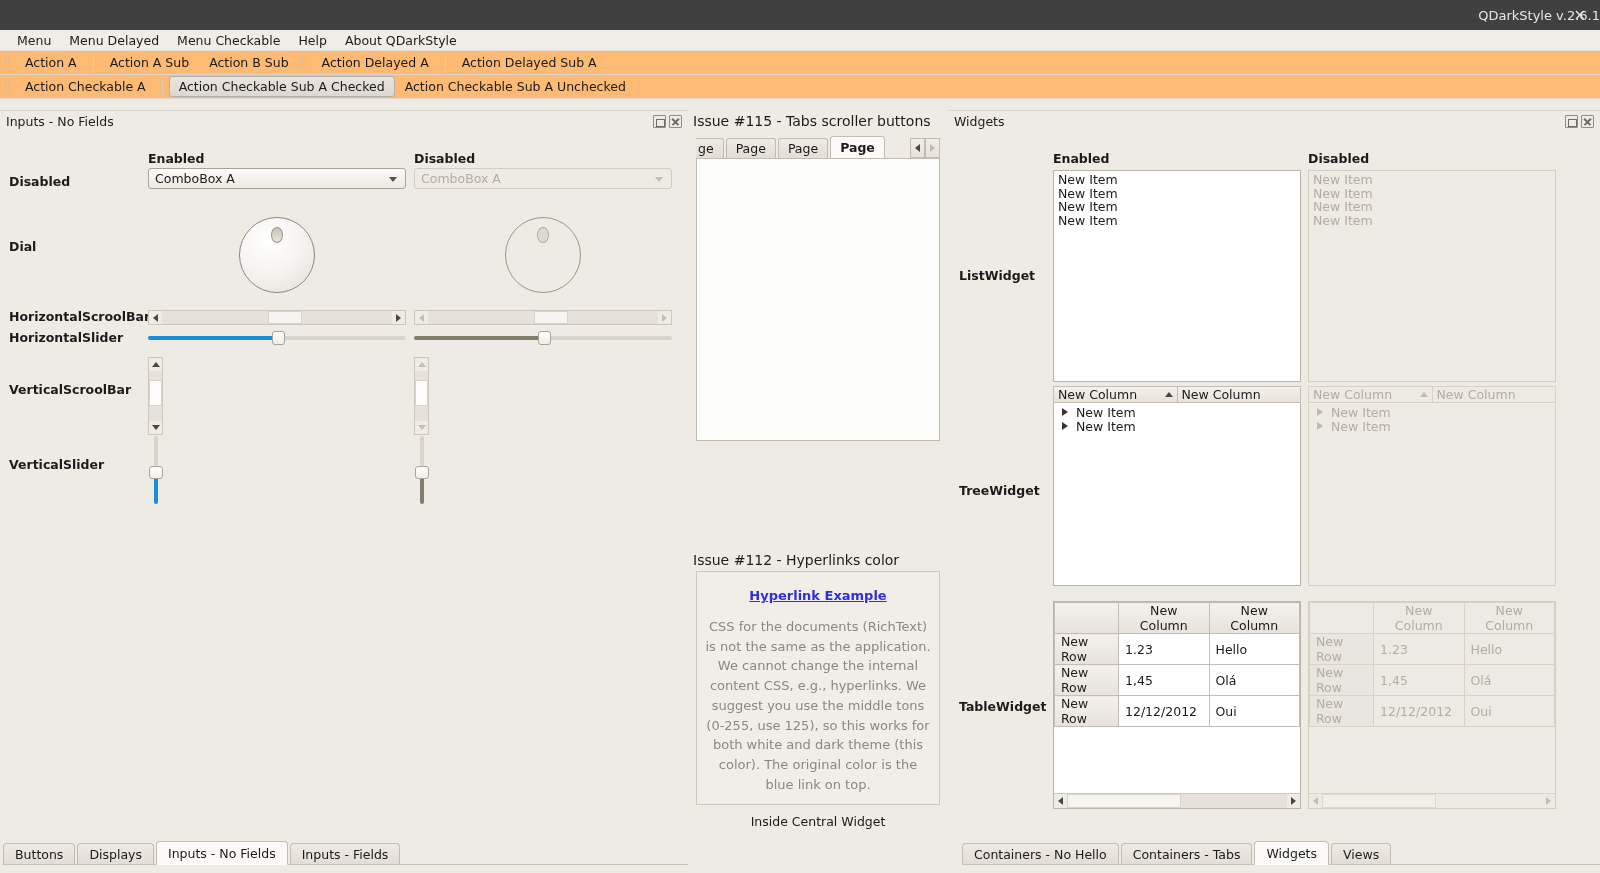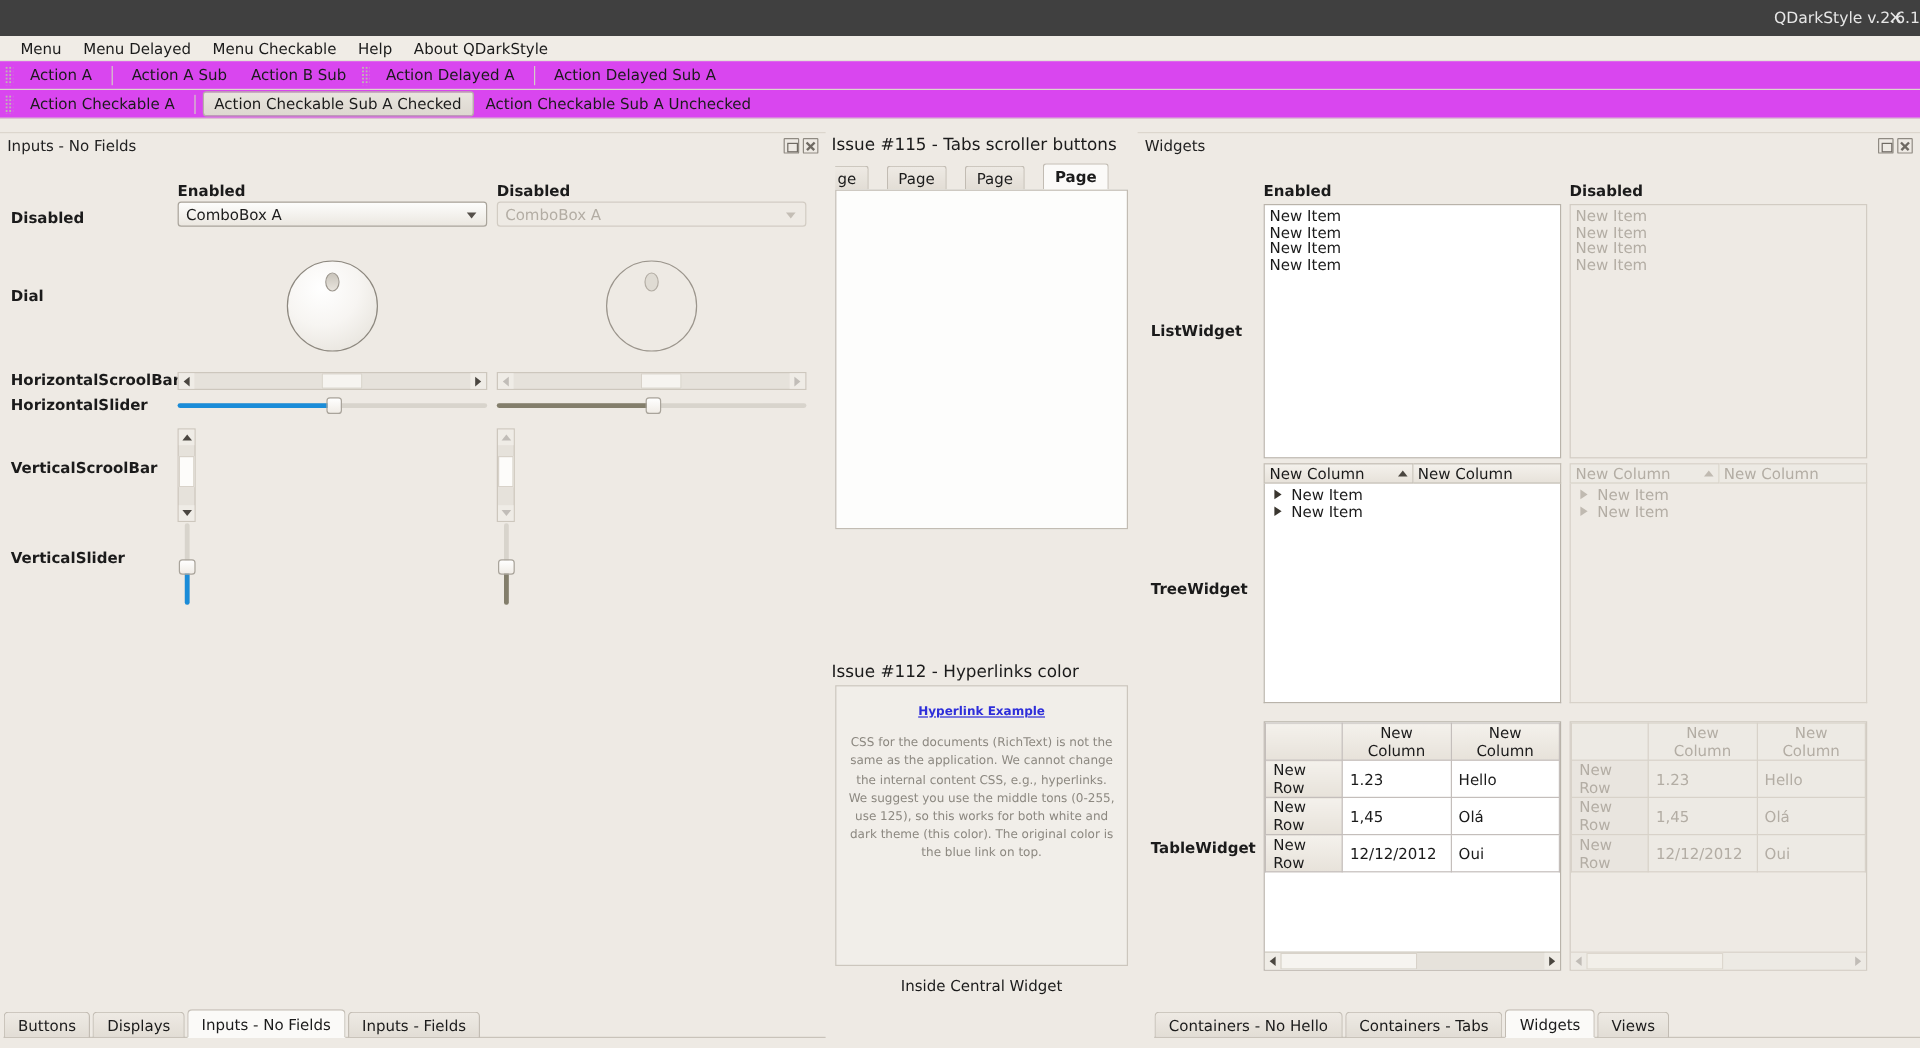--- a/index.html
+++ b/index.html
@@ -29,21 +29,21 @@
   #menubar{
     height:21px; display:flex; align-items:center;
     background:#f0ece6; padding-left:8px; gap:0px;
     border-bottom:1px solid #e4dfd8;
   }
   #menubar .mi{ padding:2px 9px; font-size:12.5px; cursor:pointer; }
 
   
   .toolbar{
     height:24px; display:flex; align-items:center;
-    background:#d946ef; border-bottom:1px solid #dcd6cd;
+    background:#fdba74; border-bottom:1px solid #dcd6cd;
     padding:0 2px;
   }
   .grip{
     width:7px; height:16px; margin:0 4px 0 2px; flex:none;
     background-image:radial-gradient(#bfb9b0 0.9px, transparent 1px);
     background-size:3px 3px;
   }
   .tsep{ width:1px; height:16px; background:#d4cec5; margin:0 6px; flex:none; }
   .taction{
     padding:2px 9px; font-size:12.5px; cursor:pointer;
@@ -171,35 +171,35 @@
     height:24px; background:#fbfaf8; border-bottom:1px solid #fbfaf8;
     z-index:2; font-weight:normal;
   }
 
   
   #central{ position:absolute; left:690px; top:0; width:256px; bottom:0; }
   .clabel{ font-size:14px; }
   .groupbox{ border:1px solid #ccc6bd; background:#f1eee9; }
 
   
-  .mini-tabbar{ display:flex; align-items:flex-end; height:22px; overflow:hidden; position:relative;gap:13px;}
+  .mini-tabbar{ display:flex; align-items:flex-end; height:22px; overflow:hidden; position:relative;}
   .mini-tab{
     height:20px;padding:0 9px;display:flex;align-items:center;font-size:12.5px;cursor:pointer;
     background:linear-gradient(#eeeae4,#e2ddd5);
     border:1px solid #c2bcb3;border-bottom:none;
     border-top-left-radius:3px;border-top-right-radius:3px;margin-right:2px;
   }
   .mini-tab.sel{ height:22px;background:#fbfaf8;font-weight:bold; }
   .scrollbtn{
     width:15px;height:20px;display:flex;align-items:center;justify-content:center;
     border:1px solid #c2bcb3;background:linear-gradient(#f2efe9,#e6e1d9);cursor:pointer;flex:none;
   }
   .tabpage{ background:#fdfdfc; border:1px solid #c2bcb3; }
 
-  .rt{ text-align:center; line-height:1.52; font-size:10px; }
+  .rt{ text-align:center; line-height:1.52; font-size:13px; }
   .rt a{ color:#2e2eda; text-decoration:underline; font-weight:bold; }
   .rt .body{ color:#8c8880; padding:0 8px; }
 
   
   #rightdock{ left:948px; top:0; right:0; bottom:0; }
   #rightpane{ position:absolute; left:0; top:21px; right:0; bottom:58px; }
   .listw{ background:#ffffff; border:1px solid #b9b3aa; overflow:hidden; padding:2px 0 0 2px; }
   .listw .it{ font-size:12.5px; line-height:13.7px; padding-left:2px; }
   .listw.dis{ background:#eeeae4; border:1px solid #d2ccc3; }
   .listw.dis .it{ color:#b3ada4; }

